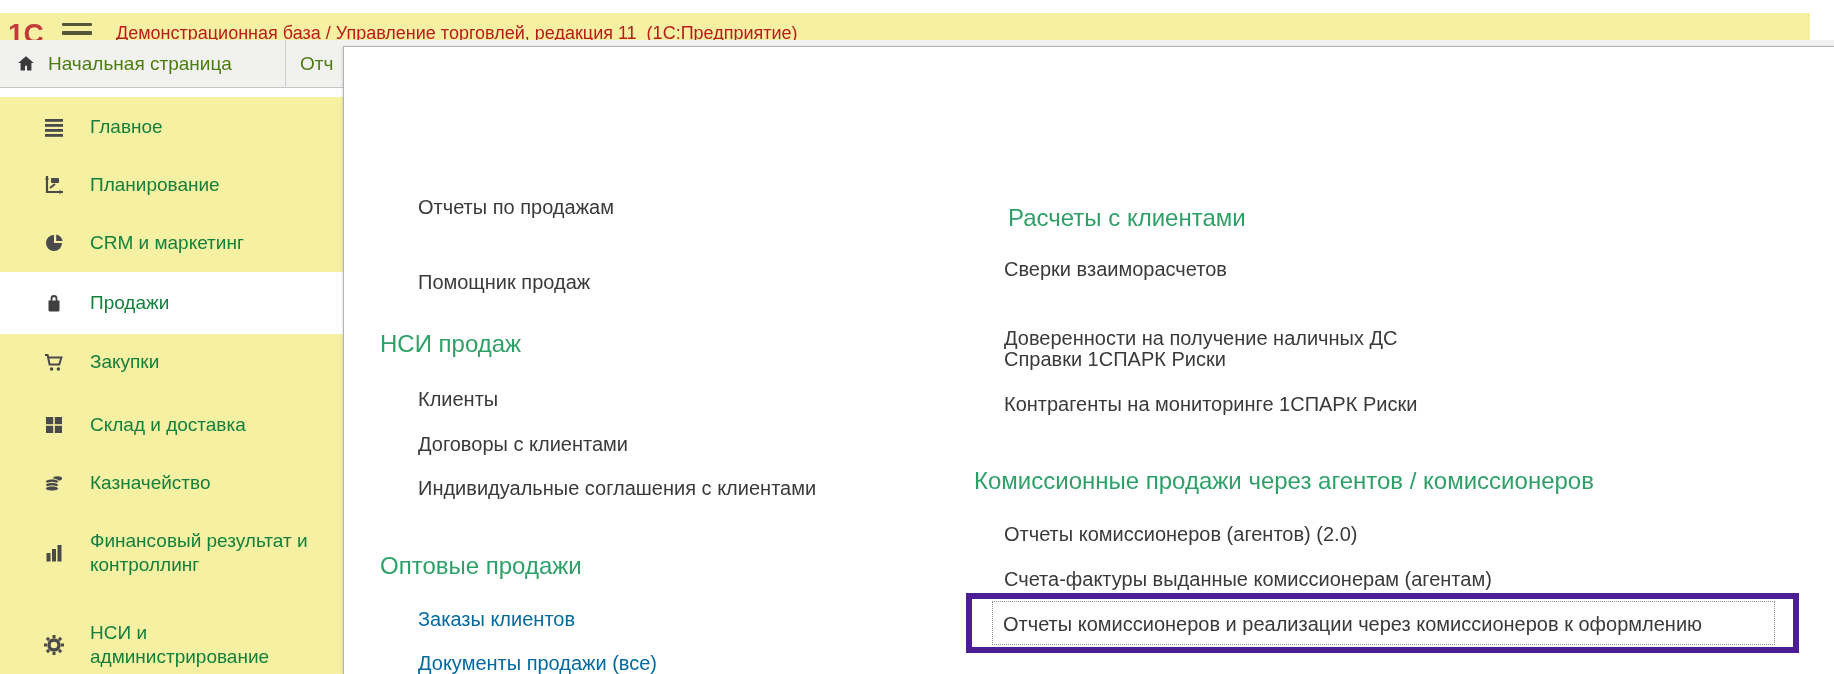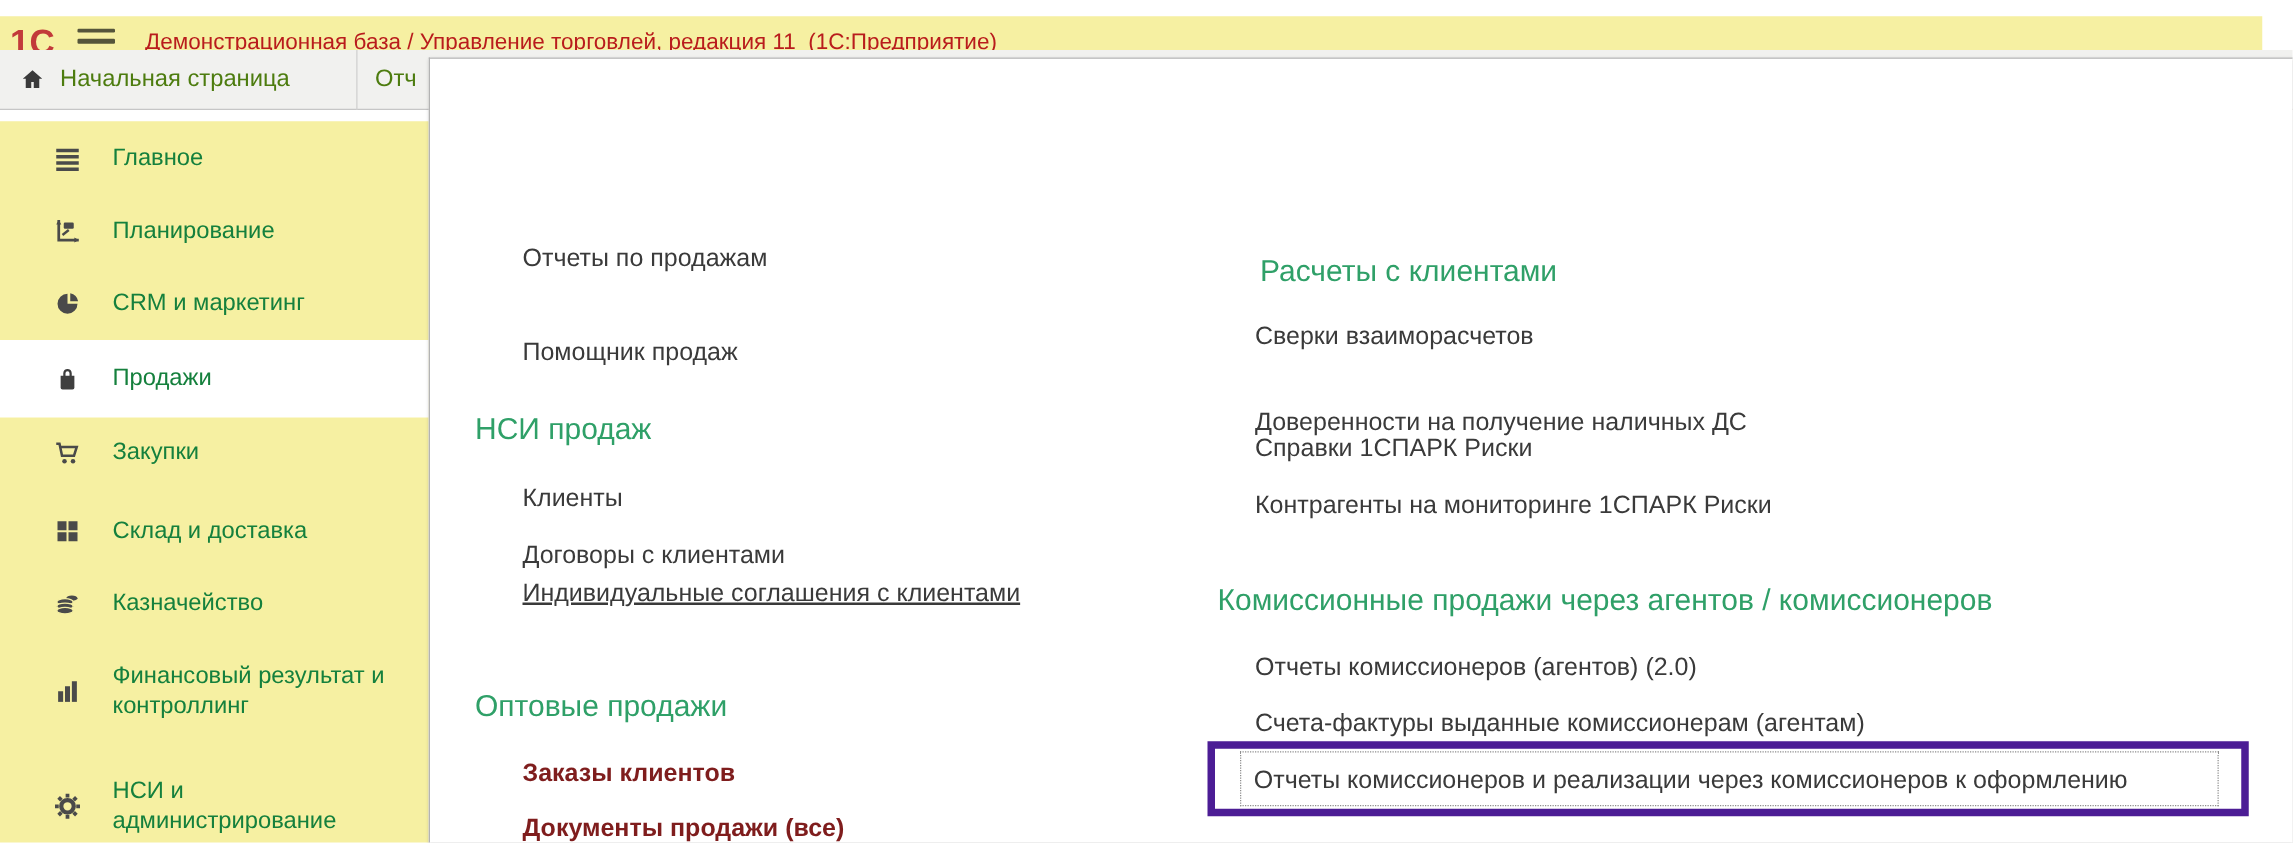--- a/index.html
+++ b/index.html
@@ -35,21 +35,21 @@
   .side-item .lbl { position:absolute; left:90px; font-size:19px; color:#15803d;
                     line-height:24px; white-space:pre-line; max-width:225px; }
   .side-item.selected { background:#ffffff; }
 
   
   #panel { left:343px; top:46px; width:1491px; height:628px; background:#ffffff;
            border-left:1px solid #b3b3b3; border-top:1px solid #b3b3b3;
            box-shadow:0 1px 3px rgba(0,0,0,0.18); }
   .m-item { position:absolute; font-size:20px; line-height:24px; color:#3a3a3a;
             cursor:pointer; white-space:nowrap; }
-  .m-item.bold { font-weight:bold; color:#7f1d1d; }
+  .m-item.bold { font-weight:normal; color:#0369a1; }
   .m-header { position:absolute; font-size:24px; line-height:30px; color:#2fa068;
               white-space:nowrap; }
   #highlight-box { position:absolute; left:622px; top:546px; width:833px; height:60px;
                    background:#ffffff; border:6px solid #4c1d95; }
   #highlight-inner { margin:2px 18px 0 20px; height:44px; line-height:44px;
                      border:1px dotted #8f8f8f; padding-left:10px; font-size:20px;
                      color:#3a3a3a; white-space:nowrap; overflow:hidden; cursor:pointer; }
 
   svg { display:block; }
 </style>
@@ -201,21 +201,21 @@
 </div>
 
 <div class="abs" id="panel">
 
   <div class="m-item" style="left:74px;top:148px;">Отчеты по продажам</div>
   <div class="m-item" style="left:74px;top:207px;margin-top:16px;">Помощник продаж</div>
 
   <div class="m-header" style="left:36px;top:282px;">НСИ продаж</div>
   <div class="m-item" style="left:74px;top:340px;">Клиенты</div>
   <div class="m-item" style="left:74px;top:385px;">Договоры с клиентами</div>
-  <div class="m-item" style="left:74px;top:416px;text-decoration:underline;">Индивидуальные соглашения с клиентами</div>
+  <div class="m-item" style="left:74px;top:429px;">Индивидуальные соглашения с клиентами</div>
 
   <div class="m-header" style="left:36px;top:504px;">Оптовые продажи</div>
   <div class="m-item bold" style="left:74px;top:560px;">Заказы клиентов</div>
   <div class="m-item bold" style="left:74px;top:604px;">Документы продажи (все)</div>
 
   <div class="m-header" style="left:630px;top:156px;margin-left:34px;">Расчеты с клиентами</div>
   <div class="m-item" style="left:660px;top:210px;">Сверки взаиморасчетов</div>
   <div class="m-item" style="left:660px;top:255px;margin-top:24px;">Доверенности на получение наличных ДС</div>
   <div class="m-item" style="left:660px;top:300px;">Справки 1СПАРК Риски</div>
   <div class="m-item" style="left:660px;top:345px;">Контрагенты на мониторинге 1СПАРК Риски</div>

